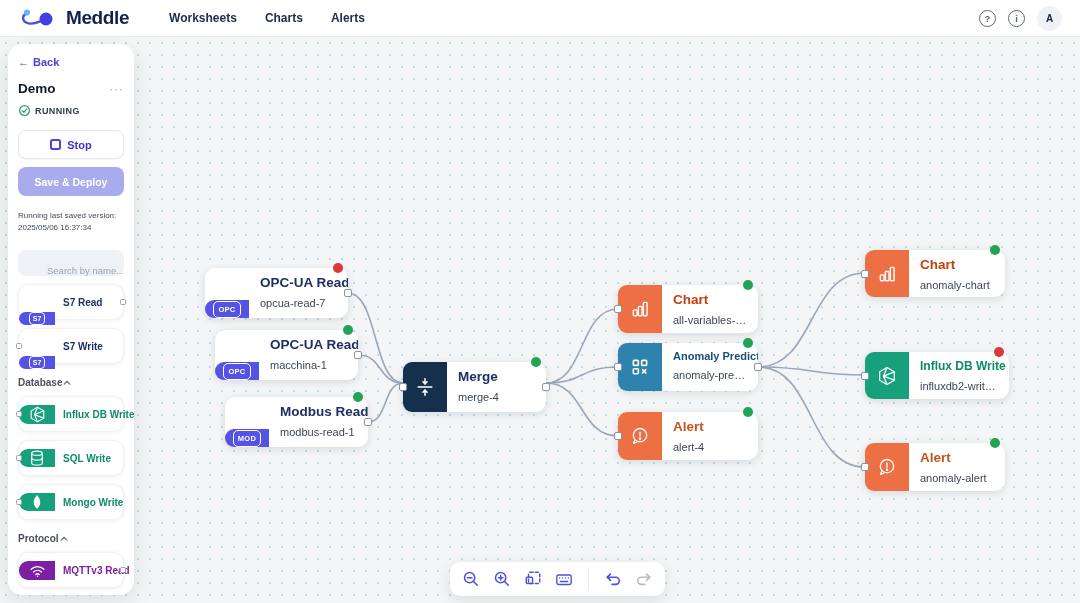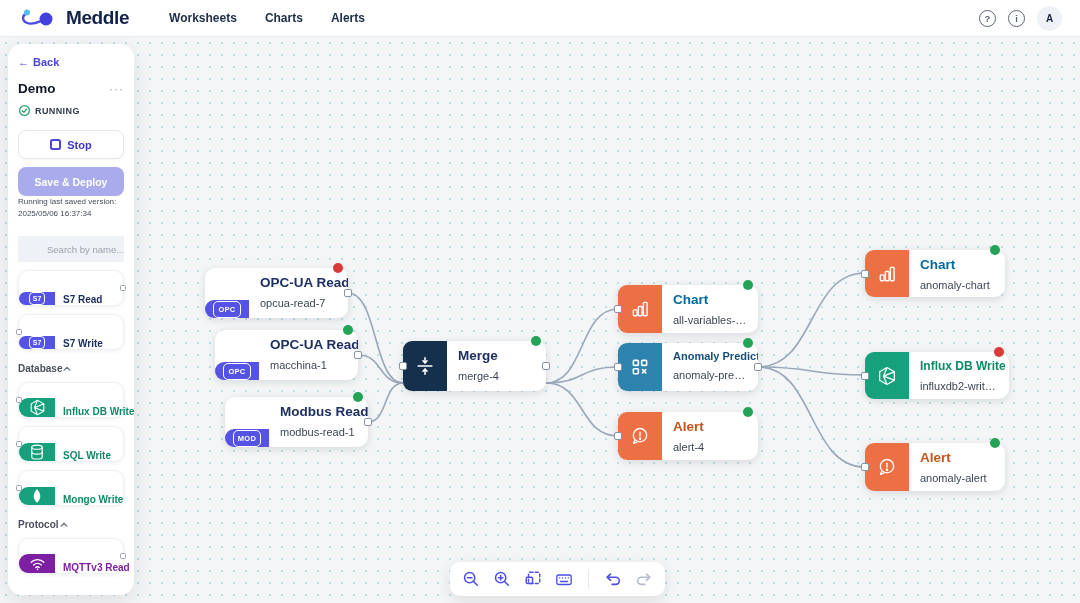--- a/index.html
+++ b/index.html
@@ -41,49 +41,49 @@
   .dot.ok { background:#22a356; } .dot.err { background:#d93a3a; }
   .handle { position:absolute; width:8px; height:8px; background:#fff; border:1.6px solid #8794a8;
     border-radius:2px; top:50%; margin-top:-4px; }
   .handle.in { left:-4px; } .handle.out { right:-4px; }
   .badge { border:1.6px solid #fff; border-radius:5px; color:#fff; font-size:7.5px;
     font-weight:700; padding:3px 4px; letter-spacing:.3px; }
 
   .bg-indigo { background:#5552e6;margin-top:32px; } .bg-navy { background:#14304d; }
   .bg-orange { background:#ec7044; } .bg-blue { background:#2d83ad; }
   .bg-green { background:#16a17c; } .bg-purple { background:#7c1fa2; }
-  .t-navy { color:#1e2f63; } .t-rust { color:#0369a1; } .t-orange { color:#c4551c; }
+  .t-navy { color:#1e2f63; } .t-rust { color:#c2410c; } .t-orange { color:#c4551c; }
   .t-dblue { color:#174e77; } .t-green { color:#0f8a68; } .t-purple { color:#7c1fa2; }
 
   
   .sidebar { position:absolute; left:8px; top:44px; width:126px; height:551px;
     background:#fff; border-radius:14px; box-shadow:0 6px 22px rgba(15,23,42,.10);
     z-index:20; padding:12px 10px; overflow:hidden; }
   .back { color:#4a43d6; font-size:11px; font-weight:700; cursor:pointer; display:flex; gap:4px; align-items:center; }
   .ws-row { display:flex; align-items:center; justify-content:space-between; margin-top:13px; }
   .ws-name { font-size:13.5px; font-weight:700; color:#101828; }
   .ellipsis { color:#98a1ad; font-size:12px; letter-spacing:1px; cursor:pointer; }
   .status-row { display:flex; align-items:center; gap:4px; margin-top:8px; }
   .status-txt { font-size:9px; font-weight:600; color:#2e3a4d; letter-spacing:.4px;text-align:center; }
   .btn-stop { margin-top:13px; width:100%; height:29px; background:#fff; border:1px solid #e4e7ec;
     border-radius:8px; display:flex; align-items:center; justify-content:center; gap:6px;
     cursor:pointer; box-shadow:0 1px 2px rgba(0,0,0,.04); }
   .stop-square { width:11px; height:11px; border:2px solid #4e46dc; border-radius:2.5px; }
   .btn-stop span { font-size:11px; font-weight:700; color:#3d37c9; }
   .btn-save { margin-top:8px; width:100%; height:29px; background:#a9abec; border:none;
     border-radius:8px; color:#fff; font-size:10.5px; font-weight:700; cursor:pointer; }
-  .version { font-size:8px; color:#424b59; line-height:1.5; }
-  .search { margin-top:16px; height:26px; background:#eef1f5; border-radius:1px;
-    display:flex; align-items:center; padding:0 7px; gap:22px; }
+  .version { margin-top:14px; font-size:8px; color:#424b59; line-height:1.5; }
+  .search { margin-top:16px; height:26px; background:#eef1f5; border-radius:8px;
+    display:flex; align-items:flex-end; padding:0 7px; gap:22px; }
   .search input { border:none; background:transparent; outline:none; width:86px;
     font-size:9.5px; color:#333; font-family:"Liberation Sans",sans-serif; }
   .search input::placeholder { color:#9aa3af; }
   .pal-item { position:relative; height:36px; background:#fff; border:1px solid #eef0f4;
     border-radius:10px; box-shadow:0 1px 4px rgba(15,23,42,.07); display:flex;
-    align-items:flex-end; margin-top:8px; cursor:grab; }
+    align-items:center; margin-top:8px; cursor:grab; }
   .pal-icon { width:36px; border-radius:9px 0 0 9px; display:flex; align-items:center;
     justify-content:center; flex:none; }
   .pal-label { font-size:10px; font-weight:700; display:flex; align-items:center; padding-left:8px; white-space:nowrap; }
   .pal-handle { position:absolute; width:6px; height:6px; background:#fff; border:1.4px solid #9aa3b2;
     border-radius:1.5px; top:50%; margin-top:-3px; }
   .pal-handle.r { right:-3px; } .pal-handle.l { left:-3px; }
   .badge-sm { border:1.3px solid #fff; border-radius:4px; color:#fff; font-size:7px;
     font-weight:700; padding:2px 3px; }
   .section-head { display:flex; align-items:center; justify-content:flex-start;
     margin-top:13px; margin-bottom:2px; cursor:pointer; }
@@ -162,21 +162,21 @@
     <div class="node-icon bg-indigo">
       <span class="badge">MOD</span>
     </div>
     <div class="node-body">
       <div class="node-title t-navy">Modbus Read</div>
       <div class="node-sub">modbus-read-1</div>
     </div>
     <span class="handle out"></span>
   </div>
 
-  <div class="node" style="left:403px;top:304px;width:143px">
+  <div class="node" style="left:403px;top:325px;width:143px">
     <span class="dot ok"></span>
     <div class="node-icon bg-navy">
       <svg width="22" height="22" viewBox="0 0 24 24" fill="none" stroke="#fff" stroke-width="1.7" stroke-linecap="round" stroke-linejoin="round">
         <line x1="4.5" y1="12" x2="19.5" y2="12"></line>
         <line x1="12" y1="3" x2="12" y2="8.5"></line>
           <polyline points="9.8,6.3 12,8.6 14.2,6.3"></polyline>
         <line x1="12" y1="21" x2="12" y2="15.5"></line>
           <polyline points="9.8,17.7 12,15.4 14.2,17.7"></polyline>
       </svg>
     </div>

